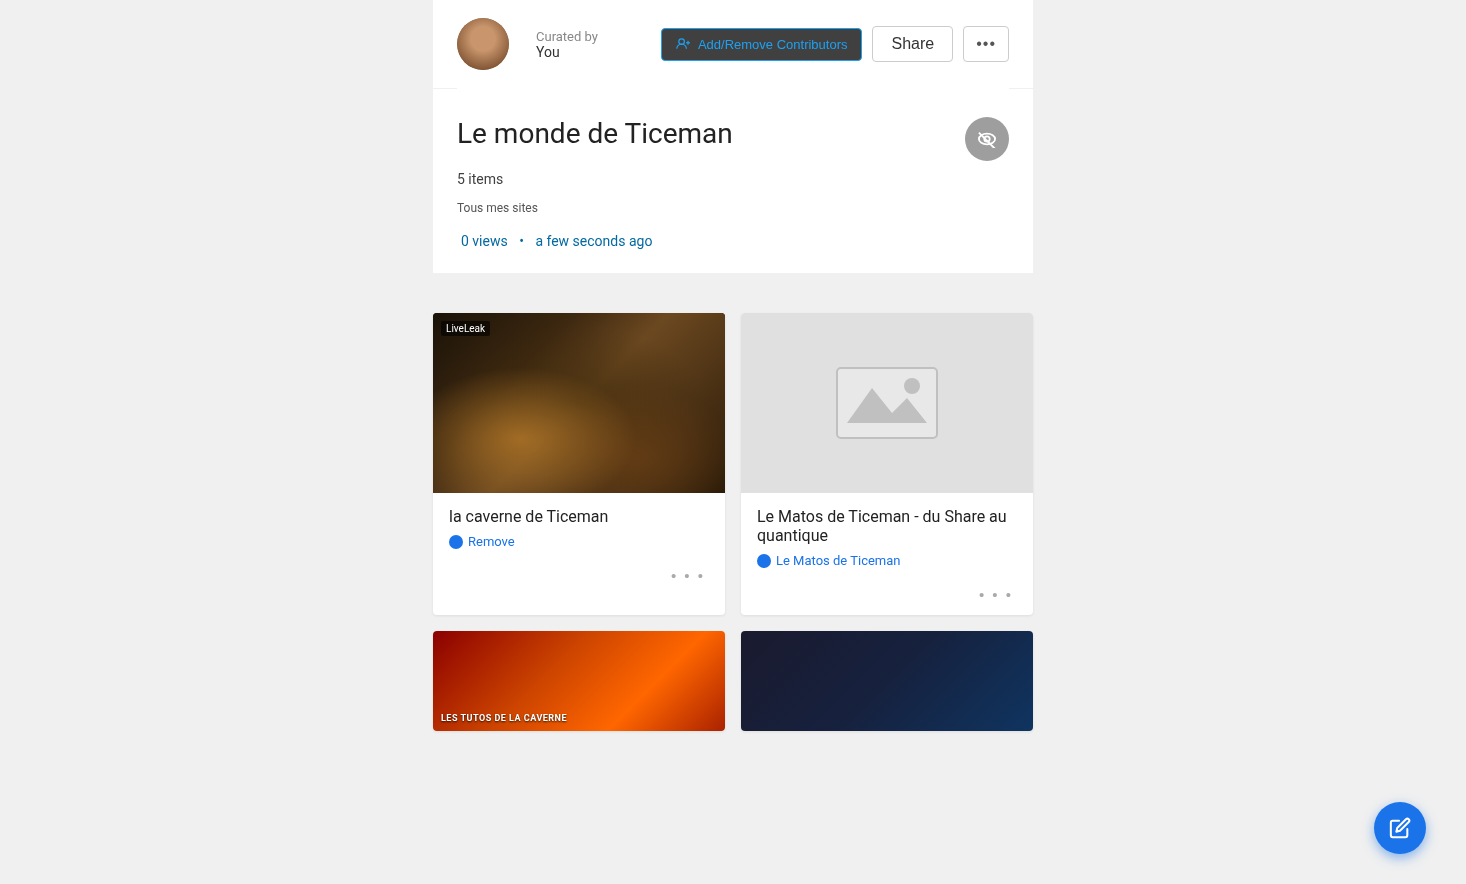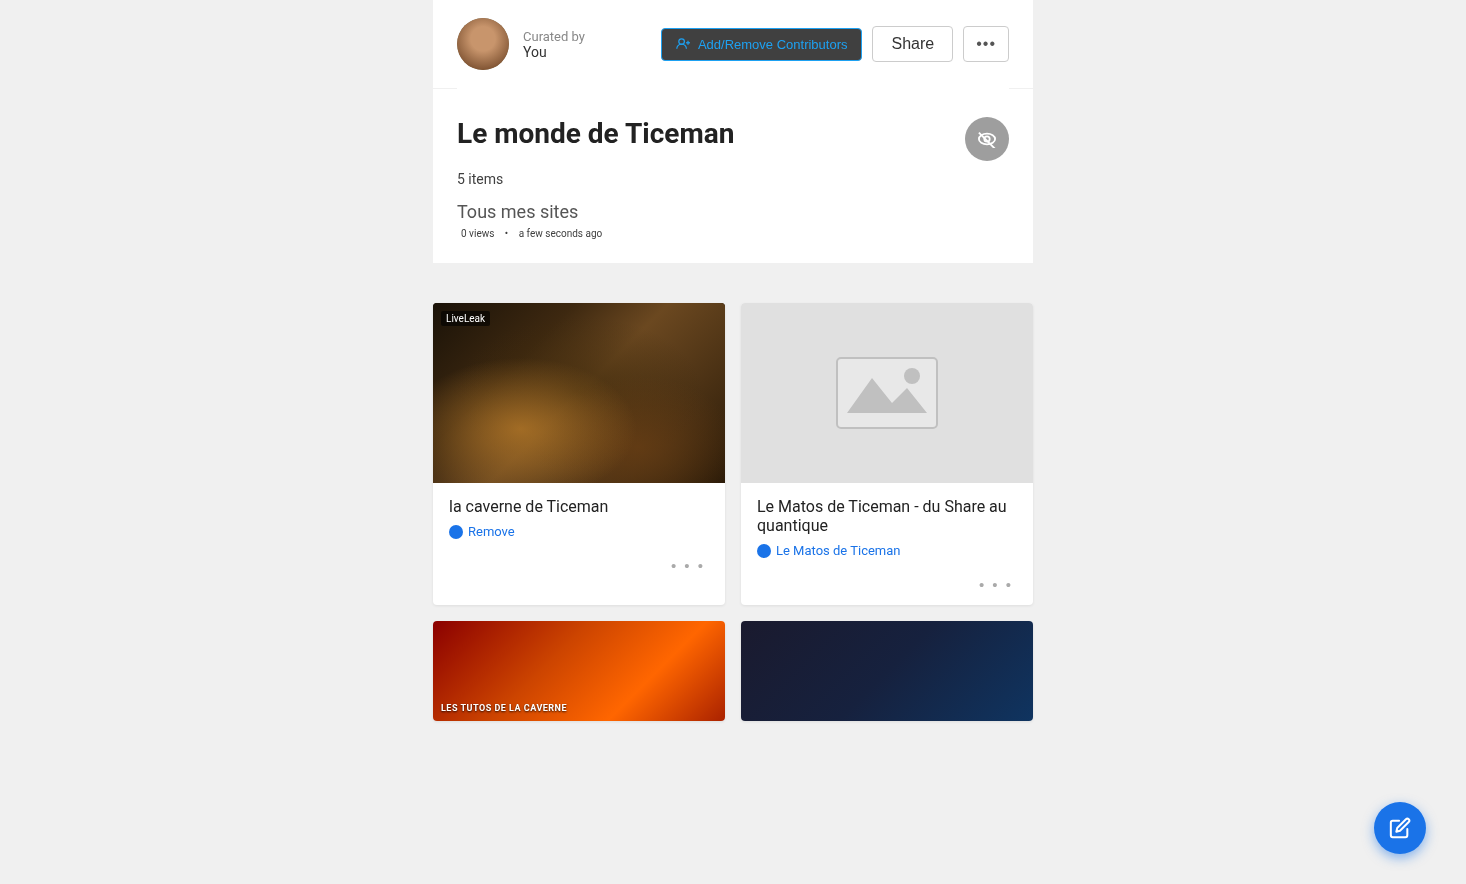--- a/index.html
+++ b/index.html
@@ -26,21 +26,21 @@
     .center-column {
       width: 600px;
       background: #f0f0f0;
     }
     
     .header-card {
       background: #ffffff;
       padding: 18px 24px;
       display: flex;
       align-items: center;
-      gap: 14px;
+      gap: 27px;
       margin-bottom: 0;
     }
     .avatar {
       width: 52px;
       height: 52px;
       border-radius: 50%;
       background: #8B7355;
       overflow: hidden;
       flex-shrink: 0;
       display: flex;
@@ -118,49 +118,49 @@
       background: #ffffff;
       padding: 28px 24px 24px 24px;
     }
     .collection-header-row {
       display: flex;
       align-items: flex-start;
       justify-content: space-between;
     }
     .collection-title {
       font-size: 28px;
-      font-weight: 700;
+      font-weight: 400;
       color: #222;
     }
     .visibility-btn {
       width: 44px;
       height: 44px;
       border-radius: 50%;
       background: #9e9e9e;
       border: none;
       cursor: pointer;
       display: flex;
       align-items: center;
       justify-content: center;
       flex-shrink: 0;
     }
     .collection-items-count {
       font-size: 14px;
       color: #404040;
       margin-top: 10px;
     }
     .collection-description {
-      font-size: 18px;
+      font-size: 12px;
       color: #555;
       margin-top: 14px;
     }
     .collection-meta {
-      font-size: 10px;
-      color: #404040;
-      margin-top: 6px;
+      font-size: 14px;
+      color: #0369a1;
+      margin-top: 18px;
     }
     .collection-meta span { margin: 0 4px; }
     
     .cards-section {
       background: #f0f0f0;
       padding: 24px 0 0 0;
     }
     .cards-grid {
       display: grid;
       grid-template-columns: 1fr 1fr;

